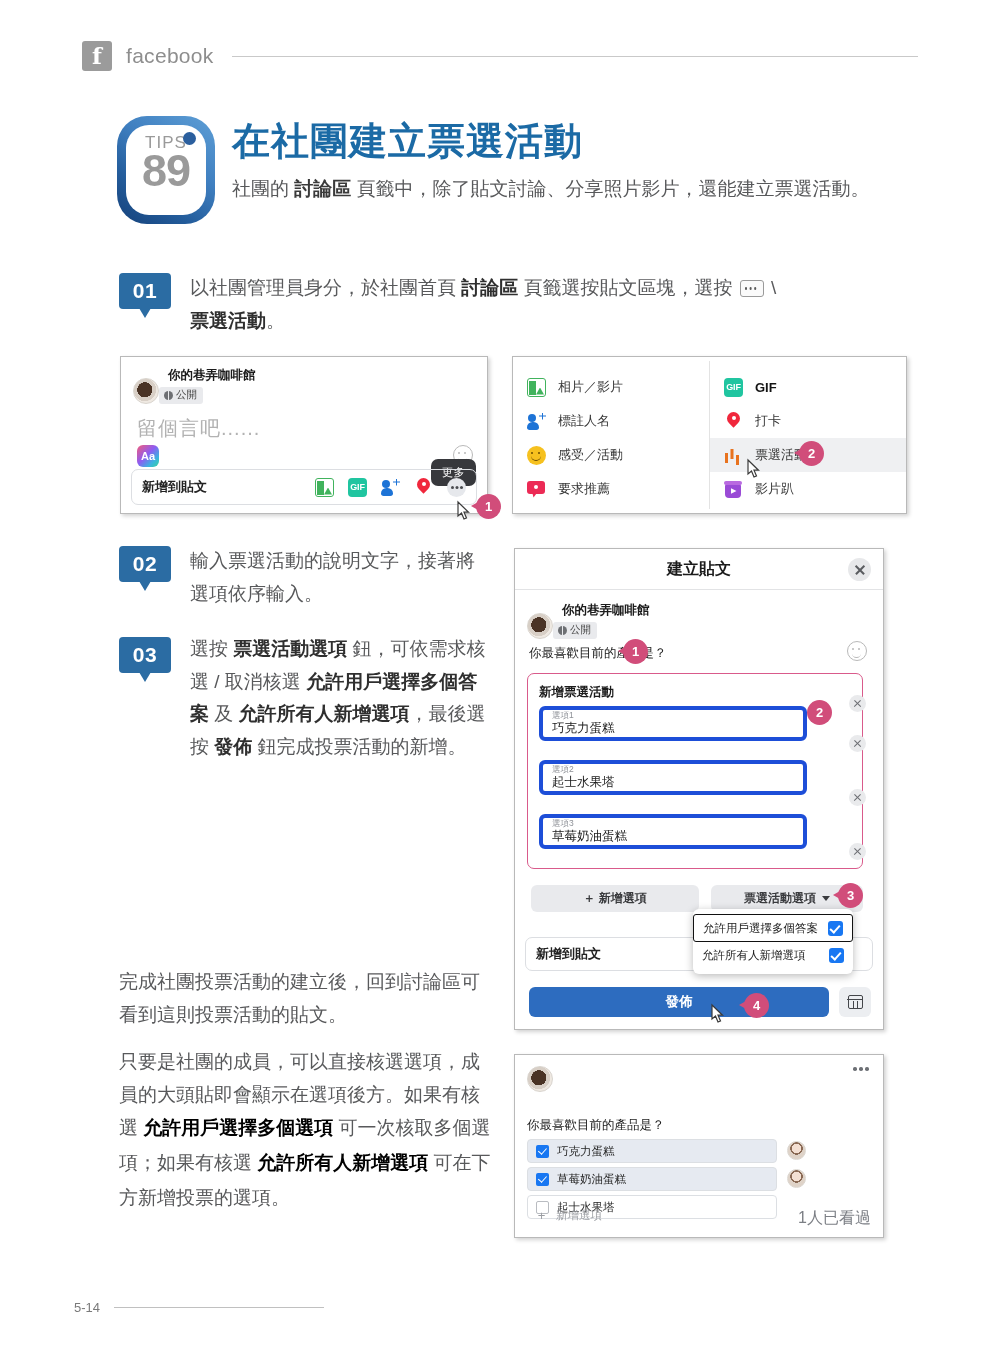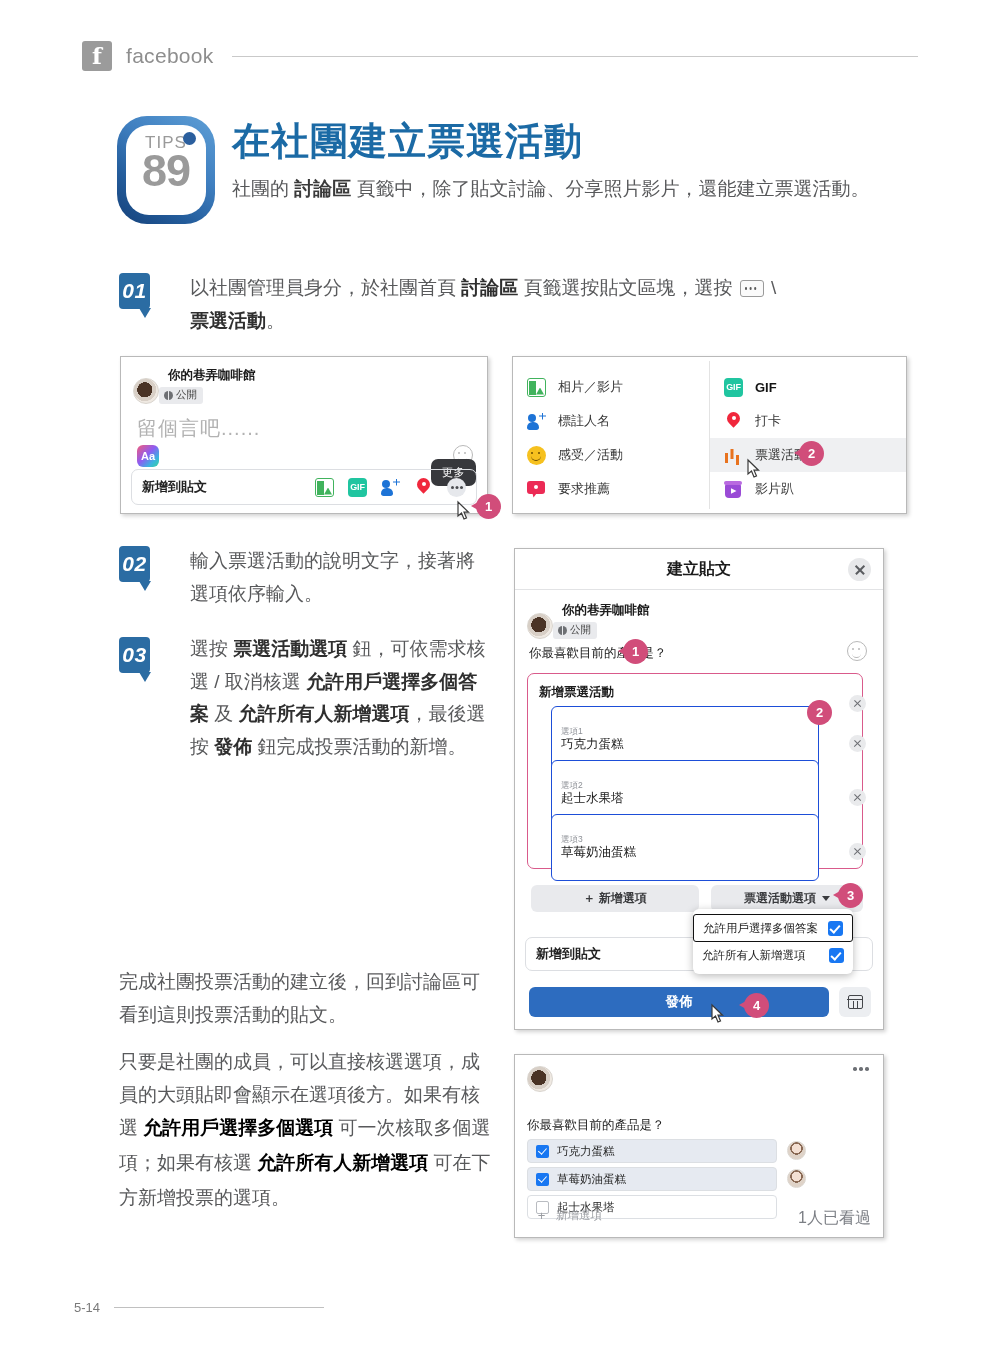--- a/index.html
+++ b/index.html
@@ -44,22 +44,22 @@
   }
   .subtitle{
     position:absolute;left:232px;top:172px;width:672px;
     font-size:19px;line-height:1.75;color:#58595b;
   }
   .subtitle b{color:#3a3a3a;font-weight:bold;}
 
   
   .step{position:absolute;width:52px;height:44px;}
   .step .box{
-    width:31px;height:36px;background:#2b6ca3;border-radius:4px;
-    color:#fff;font-size:21px;font-weight:bold;text-align:center;line-height:36px;letter-spacing:.5px;font-style:italic;
+    width:52px;height:36px;background:#2b6ca3;border-radius:4px;
+    color:#fff;font-size:21px;font-weight:bold;text-align:center;line-height:36px;letter-spacing:.5px;
   }
   .step .tail{
     position:absolute;left:20px;top:35px;width:0;height:0;
     border-left:6px solid transparent;border-right:6px solid transparent;border-top:10px solid #2b6ca3;
   }
   .step-text{position:absolute;font-size:19px;line-height:1.72;color:#58595b;}
   .step-text b{color:#2f2f2f;font-weight:bold;}
 
   
   .bodytext{position:absolute;font-size:19px;line-height:1.74;color:#58595b;}
@@ -175,21 +175,21 @@
   }
   .dlg-x::before{transform:rotate(45deg);}
   .dlg-x::after{transform:rotate(-45deg);}
   .post-text{font-size:12.5px;color:#202020;}
 
   .poll-box{
     position:absolute;border:1.6px solid #d95a8b;border-radius:7px;background:#fff;box-sizing:border-box;
   }
   .poll-title{font-size:12.5px;font-weight:bold;color:#1b1b1b;}
   .opt-field{
-    border:1px solid #1d4ed8;border-radius:6px;background:#fff;box-sizing:border-box;padding:19px 9px;margin-left:12px;
+    border:4px solid #1d4ed8;border-radius:6px;background:#fff;box-sizing:border-box;padding:0 9px;
   }
   .opt-label{font-size:8.5px;color:#8d9096;line-height:1.2;}
   .opt-value{font-size:12.5px;color:#1a1a1a;line-height:1.35;}
   .opt-x{
     width:17px;height:17px;border-radius:50%;background:#e9eaec;position:relative;flex:none;
   }
   .opt-x::before,.opt-x::after{content:"";position:absolute;left:4px;top:8px;width:9px;height:1.3px;background:#6b6d72;}
   .opt-x::before{transform:rotate(45deg);}
   .opt-x::after{transform:rotate(-45deg);}
 

